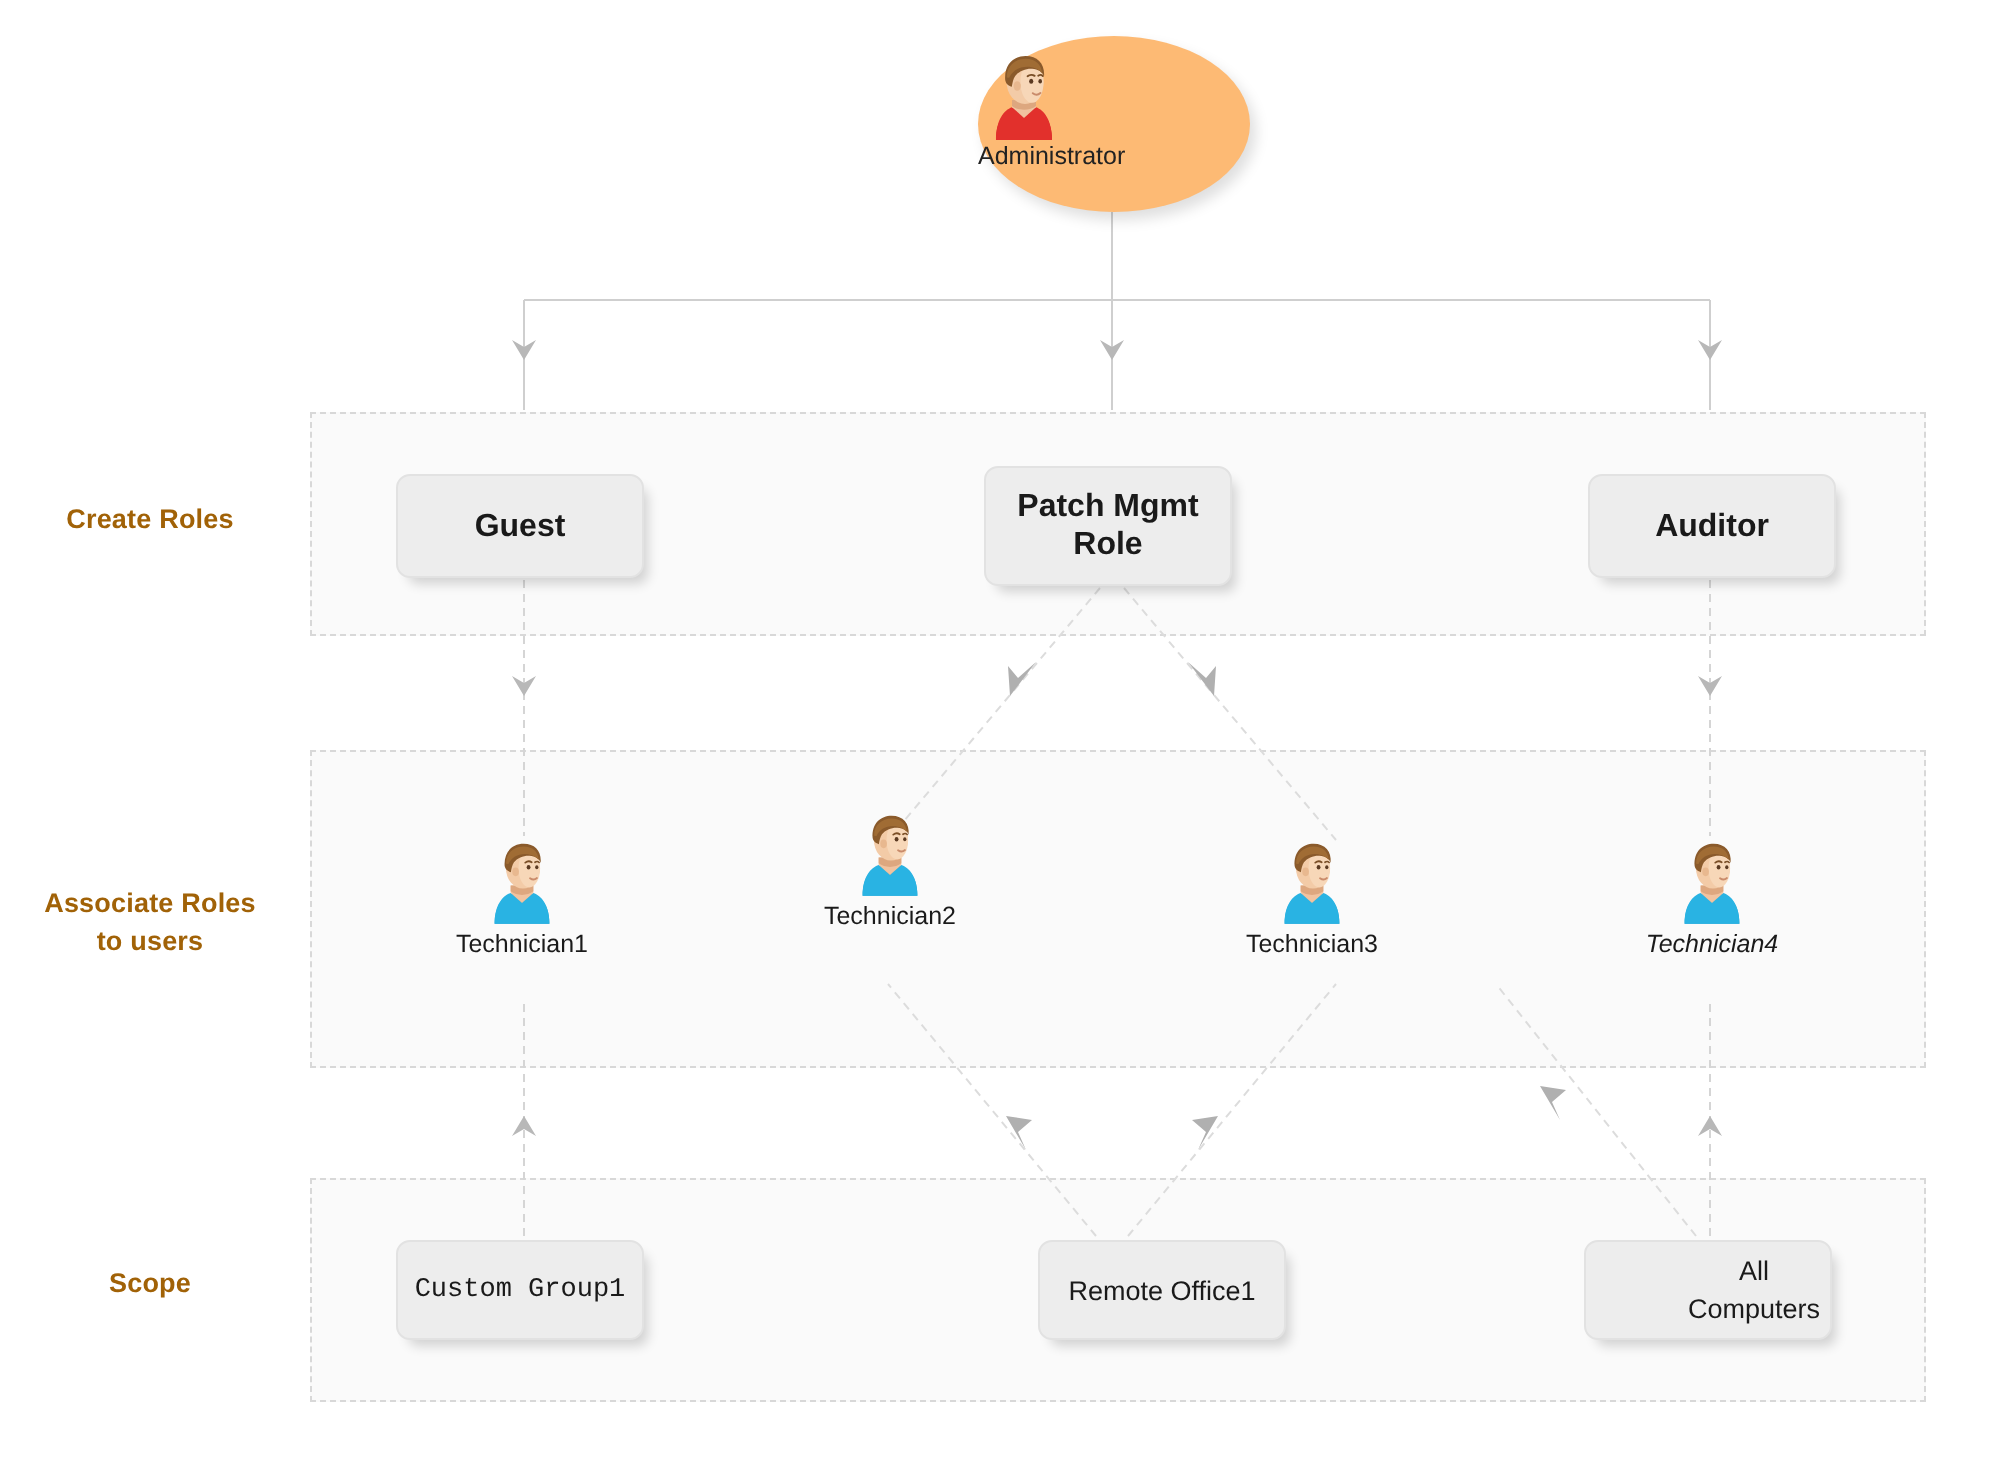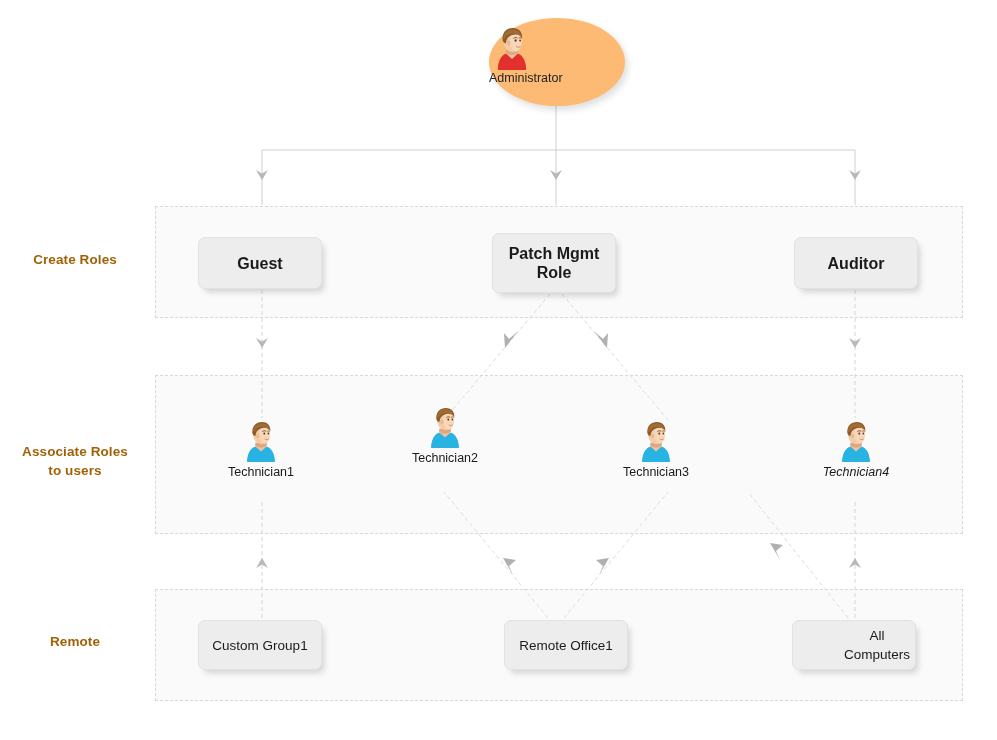--- a/index.html
+++ b/index.html
@@ -97,22 +97,22 @@
     line-height: 19px;
   }
   .box.role  { width: 124px; height: 52px; font-size: 16px; font-weight: bold; }
   .box.role.two-line { height: 60px; }
   .box.scope { width: 124px; height: 50px; font-size: 13.5px; font-weight: normal; }
 
   #box-guest    { left: 198px; top: 237px; }
   #box-patch    { left: 492px; top: 233px; }
   #box-auditor  { left: 794px; top: 237px; }
 
-  #box-custom   { left: 198px; top: 620px; }
-  #box-remote   { left: 504px; top: 620px; }
+  #box-custom   { left: 198px; top: 620px; font-family: Liberation Mono, monospace; }
+  #box-remote   { left: 519px; top: 620px; }
   #box-all      { left: 792px; top: 620px; padding-left: 46px; }
 
   
   .person {
     position: absolute;
     width: 130px;
     display: flex;
     flex-direction: column;
     align-items: center;
   }
@@ -188,21 +188,21 @@
   </svg>
 
   <div id="label-roles" class="lane-label">
     <span>Create Roles</span>
   </div>
   <div id="label-users" class="lane-label">
     <span>Associate Roles</span><br>
     <span>to users</span>
   </div>
   <div id="label-scope" class="lane-label">
-    <span>Remote</span>
+    <span>Scope</span>
   </div>
 
   <div id="admin">
     <svg class="avatar" width="46" height="46" viewBox="0 0 46 46">
 
       <path d="M9 46 C9 34 15.5 29 23 29 C30.5 29 37 34 37 46 Z" fill="#d9201f"></path>
       <path d="M9 46 C9 36 13 31 17 29.6 L23 35 L29 29.6 C33 31 37 36 37 46 Z" fill="#e2302c"></path>
       <path d="M17 29.6 L23 35 L29 29.6 L29 26 L17 26 Z" fill="#f0c3a0"></path>
 
       <path d="M17 26 L29 26 L29 29 C26 31.5 20 31.5 17 29 Z" fill="#dda77f"></path>

